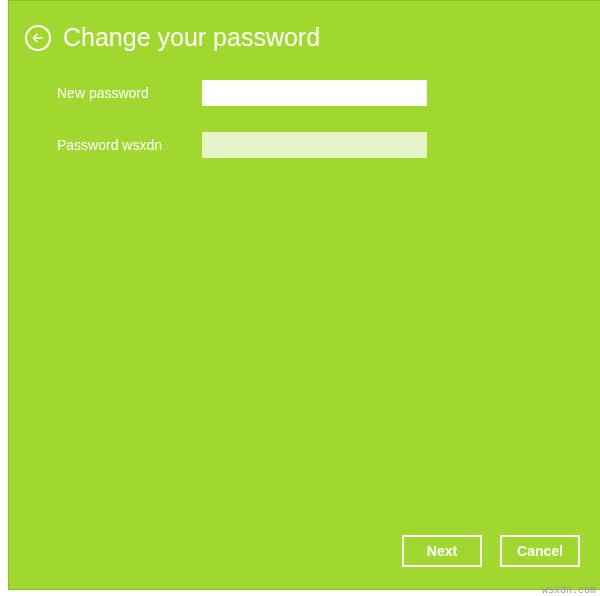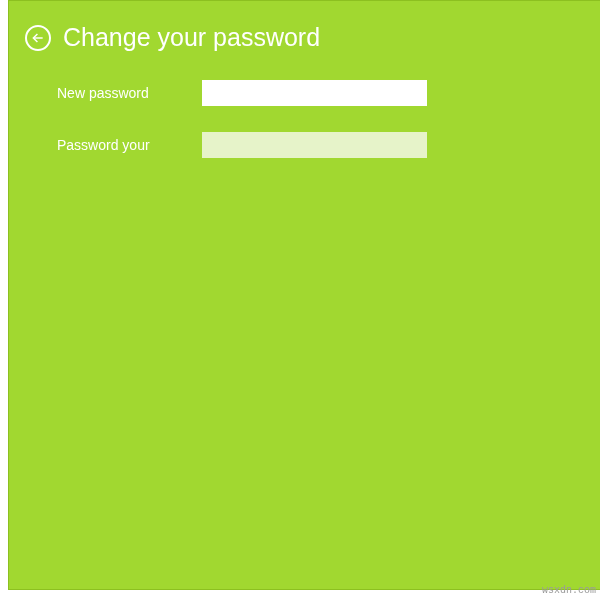--- a/index.html
+++ b/index.html
@@ -143,22 +143,26 @@
 
   <div class="form">
 
     <div class="row">
       <div class="label">New password</div>
       <input type="password" class="field active" autofocus="" value="" style="">
     </div>
 
 
     <div class="row">
-      <div class="label">Password your</div>
+      <div class="label">Password wsxdn</div>
       <input type="text" class="field inactive" value="" style="">
     </div>
 
   </div>
 
+  <div class="footer">
+    <button class="btn">Next</button>
+    <button class="btn">Cancel</button>
+  </div>
 
 </div>
 
 <div class="watermark">wsxdn.com</div>
 
 </body></html>

